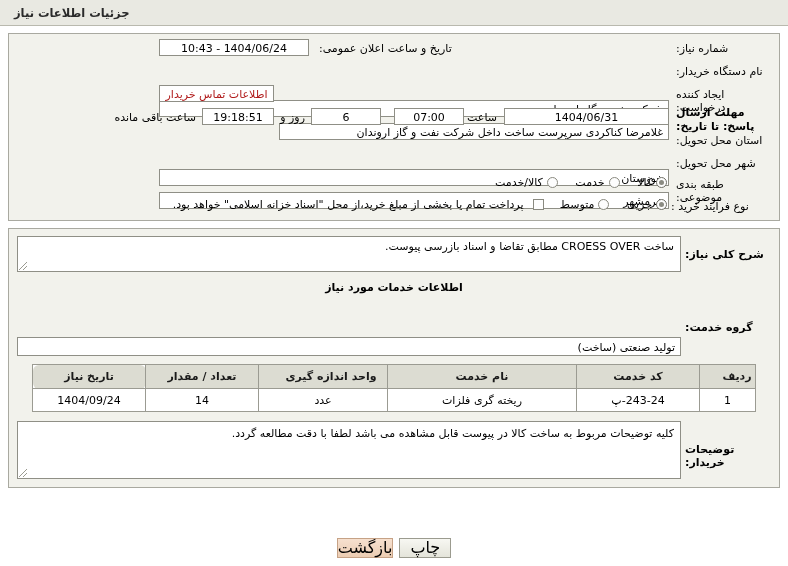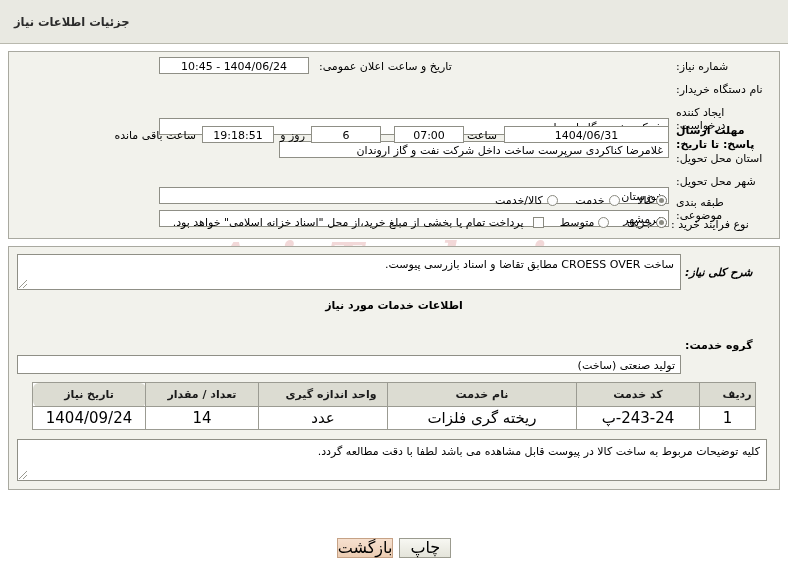--- a/index.html
+++ b/index.html
@@ -17,21 +17,21 @@
     position: relative;
   }
   .page {
     position: relative;
     width: 788px;
     height: 566px;
     box-sizing: border-box;
   }
   
   .titlebar {
-    height: 44px;
+    height: 26px;
     background: #e9e9e2;
     border-bottom: 1px solid #b9b9ae;
     display: flex;
     align-items: center;
     justify-content: flex-end;
     padding: 0 14px;
     box-sizing: border-box;
   }
   .titlebar .title {
     font-size: 11.5px;
@@ -171,21 +171,21 @@
   table.items th {
     background: #dcdcd2;
     border: 1px solid #9b9b92;
     font-size: 11px;
     font-weight: bold;
     height: 21px;
     color: #1a1a1a;
   }
   table.items td {
     border: 1px solid #9b9b92;
-    font-size: 15px;
+    font-size: 11px;
     height: 20px;
     text-align: center;
     background: #ffffff;
     margin-top: 45px;
   }
   
   .btnbar {
     position: absolute;
     bottom: 8px;
     left: 0; right: 0;
@@ -221,27 +221,28 @@
 
   <div class="watermark">
     <span>AriaTender.ir</span>
     <span class="wm2">آریاتندر</span>
   </div>
 
   <div class="panel info">
 
     <div class="rlabel" style="top:8px; right:8px; width:95px;">شماره نیاز:</div>
     <div class="rlabel" style="top:8px; right:300px; width:160px;">تاریخ و ساعت اعلان عمومی:</div>
-    <div class="fld cell" style="top:5px; right:470px; width:150px;">1404/06/24 - 10:45</div>
+    <div class="fld cell" style="top:5px; right:470px; width:150px;">1404/06/24 - 10:43</div>
 
     <div class="rlabel" style="top:31px; right:8px; width:95px;">نام دستگاه خریدار:</div>
     <div class="fld cell r" style="top:28px; right:110px; width:510px;">شرکت نفت و گاز اروندان</div>
 
     <div class="rlabel" style="top:54px; right:8px; width:95px;">ایجاد کننده درخواست:</div>
     <div class="fld cell r" style="top:51px; right:110px; width:390px;">غلامرضا کناکردی سرپرست ساخت داخل شرکت نفت و گاز اروندان</div>
+    <div class="fld cell link" style="top:51px; right:505px; width:115px;">اطلاعات تماس خریدار</div>
 
     <div class="rlabel" style="top:72px; right:8px; width:95px; line-height:14px;font-weight:bold;">مهلت ارسال پاسخ: تا تاریخ:</div>
     <div class="fld cell" style="top:74px; right:110px; width:165px;">1404/06/31</div>
     <div class="rlabel" style="top:77px; right:282px;">ساعت</div>
     <div class="fld cell" style="top:74px; right:315px; width:70px;">07:00</div>
     <div class="fld cell" style="top:74px; right:398px; width:70px;">6</div>
     <div class="rlabel" style="top:77px; right:474px;">روز و</div>
     <div class="fld cell" style="top:74px; right:505px; width:72px;">19:18:51</div>
     <div class="rlabel" style="top:77px; right:583px;">ساعت باقی مانده</div>
 
@@ -280,21 +281,21 @@
     </div>
     <div class="cell" style="top:164px; right:235px;">
       <span class="cbx"></span>
       <span style="margin-right:6px;">پرداخت تمام یا بخشی از مبلغ خرید،از محل "اسناد خزانه اسلامی" خواهد بود.</span>
     </div>
   </div>
 
   <div class="panel">
 
     <div class="row" style="padding-top:7px; padding-bottom:5px;">
-      <div class="sec-label" style="width:86px;font-style:italic;">شرح کلی نیاز:</div>
+      <div class="sec-label" style="width:86px;">شرح کلی نیاز:</div>
       <div class="textarea" style="flex:1; height:36px; margin-right:4px;padding-left:12px;">
         <span>ساخت CROESS OVER مطابق تقاضا و اسناد بازرسی پیوست.</span>
         <span class="grip"></span>
       </div>
     </div>
 
     <div class="center-head">اطلاعات خدمات مورد نیاز</div>
 
     <div class="row" style="padding-bottom:4px;">
       <div class="sec-label" style="width:86px;">گروه خدمت:</div>
@@ -318,21 +319,22 @@
           <td>243-24-پ</td>
           <td>ریخته گری فلزات</td>
           <td>عدد</td>
           <td>14</td>
           <td>1404/09/24</td>
         </tr>
       </tbody>
     </table>
 
     <div class="row" style="padding-bottom:8px; align-items:flex-start;">
-      <div class="textarea" style="flex:1; height:42px; margin-right:4px; line-height:17px;">
+      <div class="sec-label" style="width:86px; padding-top:22px;">توضیحات خریدار:</div>
+      <div class="textarea" style="flex:1; height:58px; margin-right:4px; line-height:17px;">
         <div>کلیه توضیحات مربوط به ساخت کالا در پیوست قابل مشاهده می باشد لطفا با دقت مطالعه گردد.</div>
         <span class="grip"></span>
       </div>
     </div>
   </div>
 
   <div class="btnbar">
     <div class="btn">چاپ</div>
     <div class="btn warm">بازگشت</div>
   </div>

